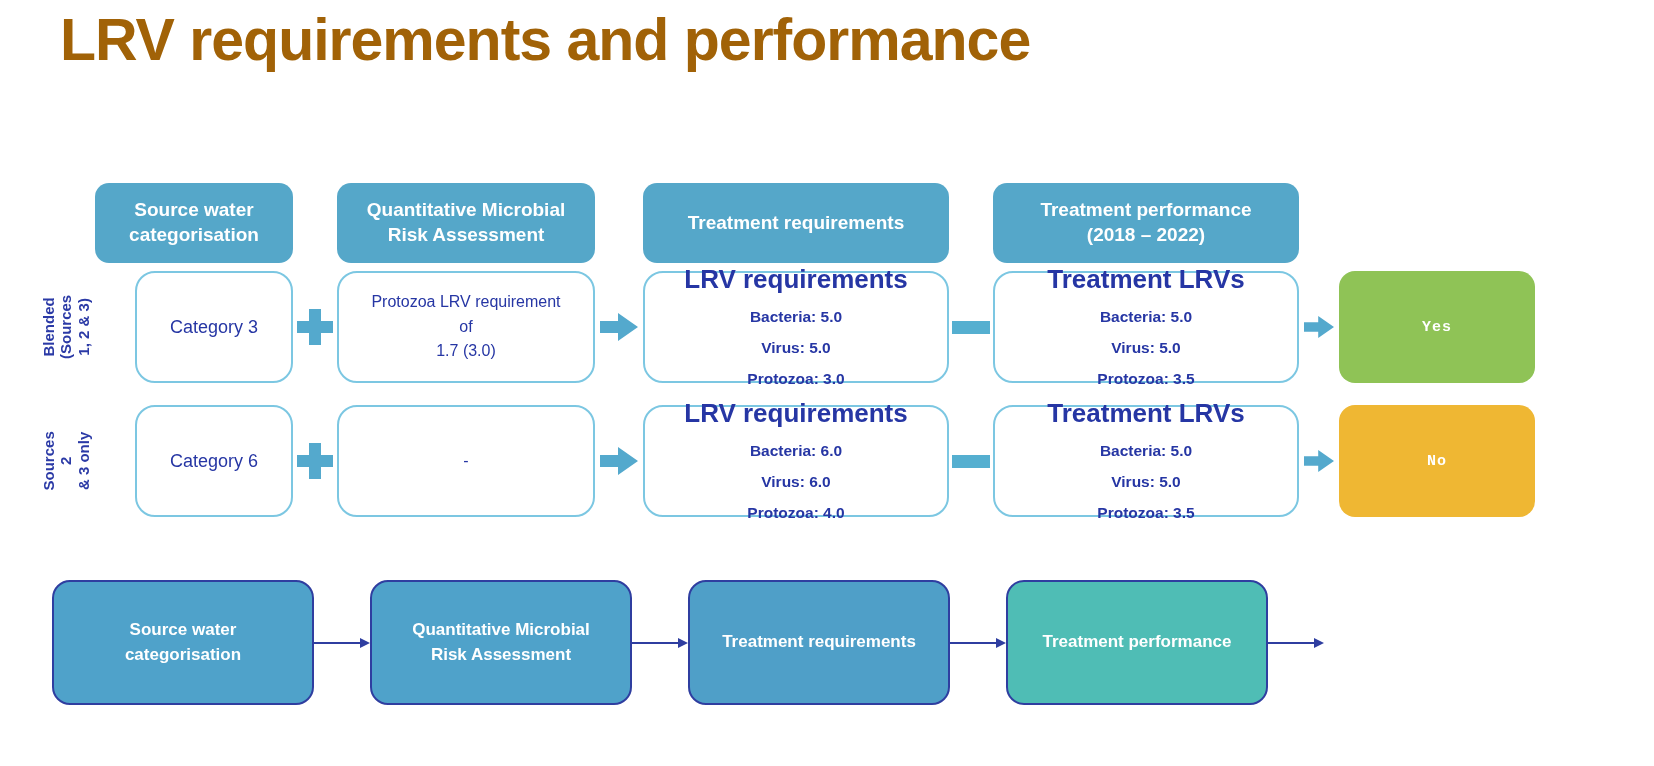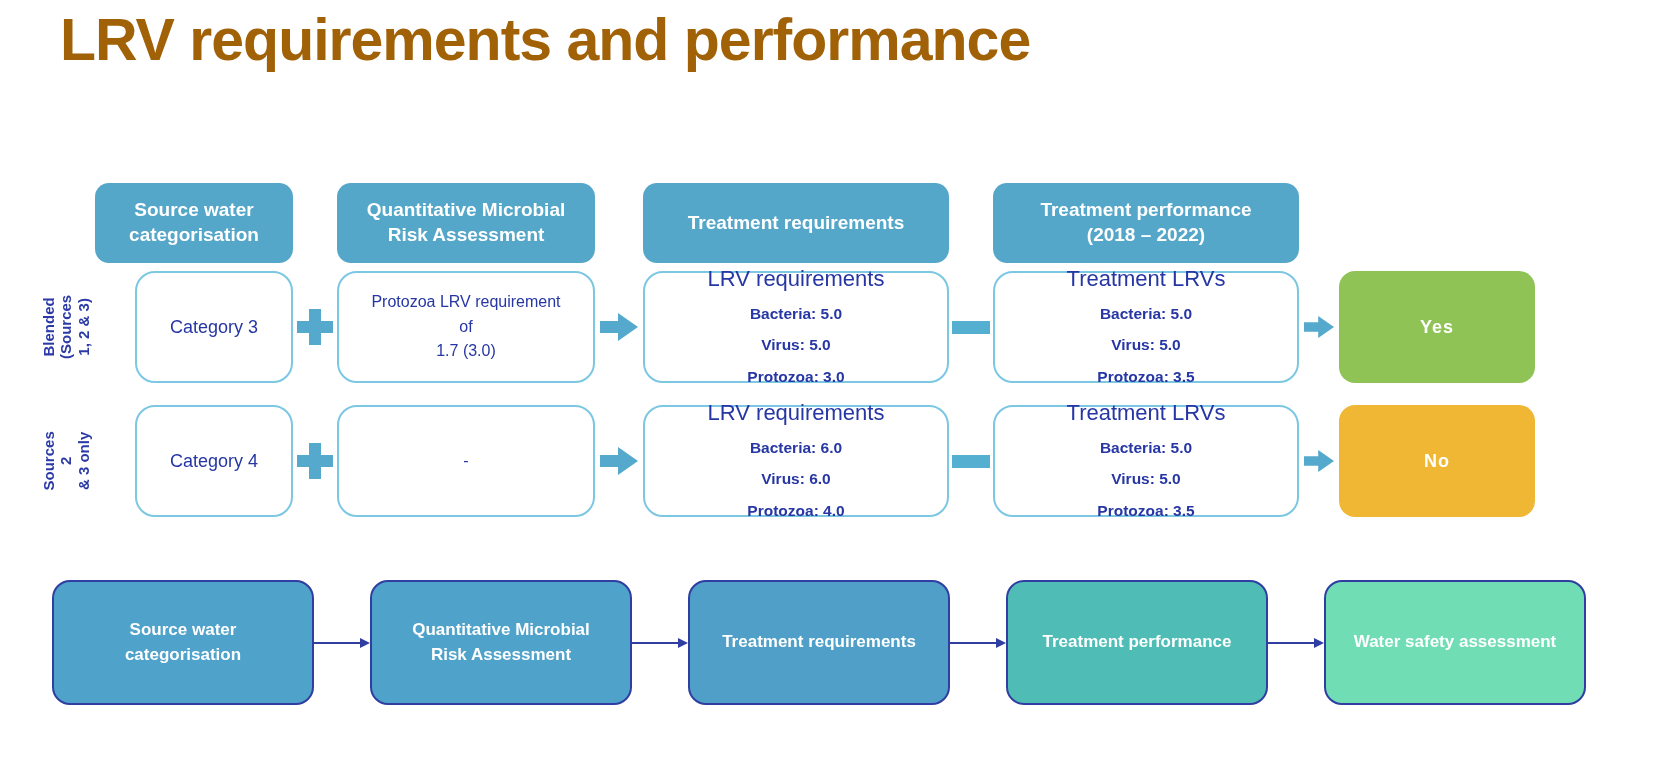--- a/index.html
+++ b/index.html
@@ -39,26 +39,26 @@
   }
   .cell{
     width:100%;height:112px;background:#ffffff;
     border:2px solid #7cc7e2;border-radius:20px;box-sizing:border-box;
     color:#2636a4;display:flex;flex-direction:column;
     align-items:center;justify-content:center;text-align:center;
     white-space:pre-line;padding:16px 8px;
   }
   .cat-text{font-size:18px;font-weight:500;margin-left:40px;}
   .qmra-text{font-size:16px;line-height:1.55;font-weight:500;}
-  .box-title{font-size:22px;font-weight:400;margin-bottom:2px;}
+  .box-title{font-size:26px;font-weight:700;margin-bottom:2px;}
   .box-line{font-size:15.5px;font-weight:600;line-height:1.5;margin-top:8px;}
   .meets{
     width:100%;height:112px;border-radius:16px;
-    color:#ffffff;font-weight:bold;font-size:18px;letter-spacing:1px;
-    display:flex;align-items:center;justify-content:center;
+    color:#ffffff;font-weight:bold;font-size:15px;letter-spacing:1px;
+    display:flex;align-items:center;justify-content:center;font-family:Liberation Mono, monospace;
   }
   .rowlabel{
     color:#2b3aa6;font-weight:bold;font-size:15px;line-height:1.15;
   }
   .rowlabel span{
     display:block;width:112px;transform:rotate(-90deg);
     text-align:center;white-space:pre-line;
   }
   .dashbar{width:38px;height:13px;background:#55afd0;}
 
@@ -154,21 +154,21 @@
         <div class="meets" style="background: rgb(143, 195, 86);">Yes</div>
       </div>
   </div>
 
   <div class="trow">
     <div class="tc tcol-label rowlabel">
         <span>Sources 2
 &amp; 3 only</span>
       </div>
     <div class="tc tcol-cat">
-        <div class="cell cat-text">Category 4</div>
+        <div class="cell cat-text">Category 6</div>
       </div>
     <div class="tc tcol-plus">
       <svg width="42" height="42" viewBox="0 0 42 42">
           <path d="M15 3h12v12h12v12H27v12H15V27H3V15h12z" fill="#54a9cd"></path>
         </svg>
     </div>
     <div class="tc tcol-qmra">
         <div class="cell qmra-text">-</div>
       </div>
     <div class="tc tcol-arr">
@@ -230,14 +230,13 @@
         <path d="M46 2l10 5-10 5z" fill="#2f3ea0"></path>
       </svg>
   </div>
   <div class="fbox" style="background: rgb(79, 189, 181);">Treatment performance</div>
   <div class="fconn">
     <svg width="56" height="14" viewBox="0 0 56 14">
         <line x1="0" y1="7" x2="46" y2="7" stroke="#2f3ea0" stroke-width="2"></line>
         <path d="M46 2l10 5-10 5z" fill="#2f3ea0"></path>
       </svg>
   </div>
-  <div class="fbox" style="background: rgb(112, 221, 181);">Water safety assessment</div>
 </div>
 
 </body></html>

